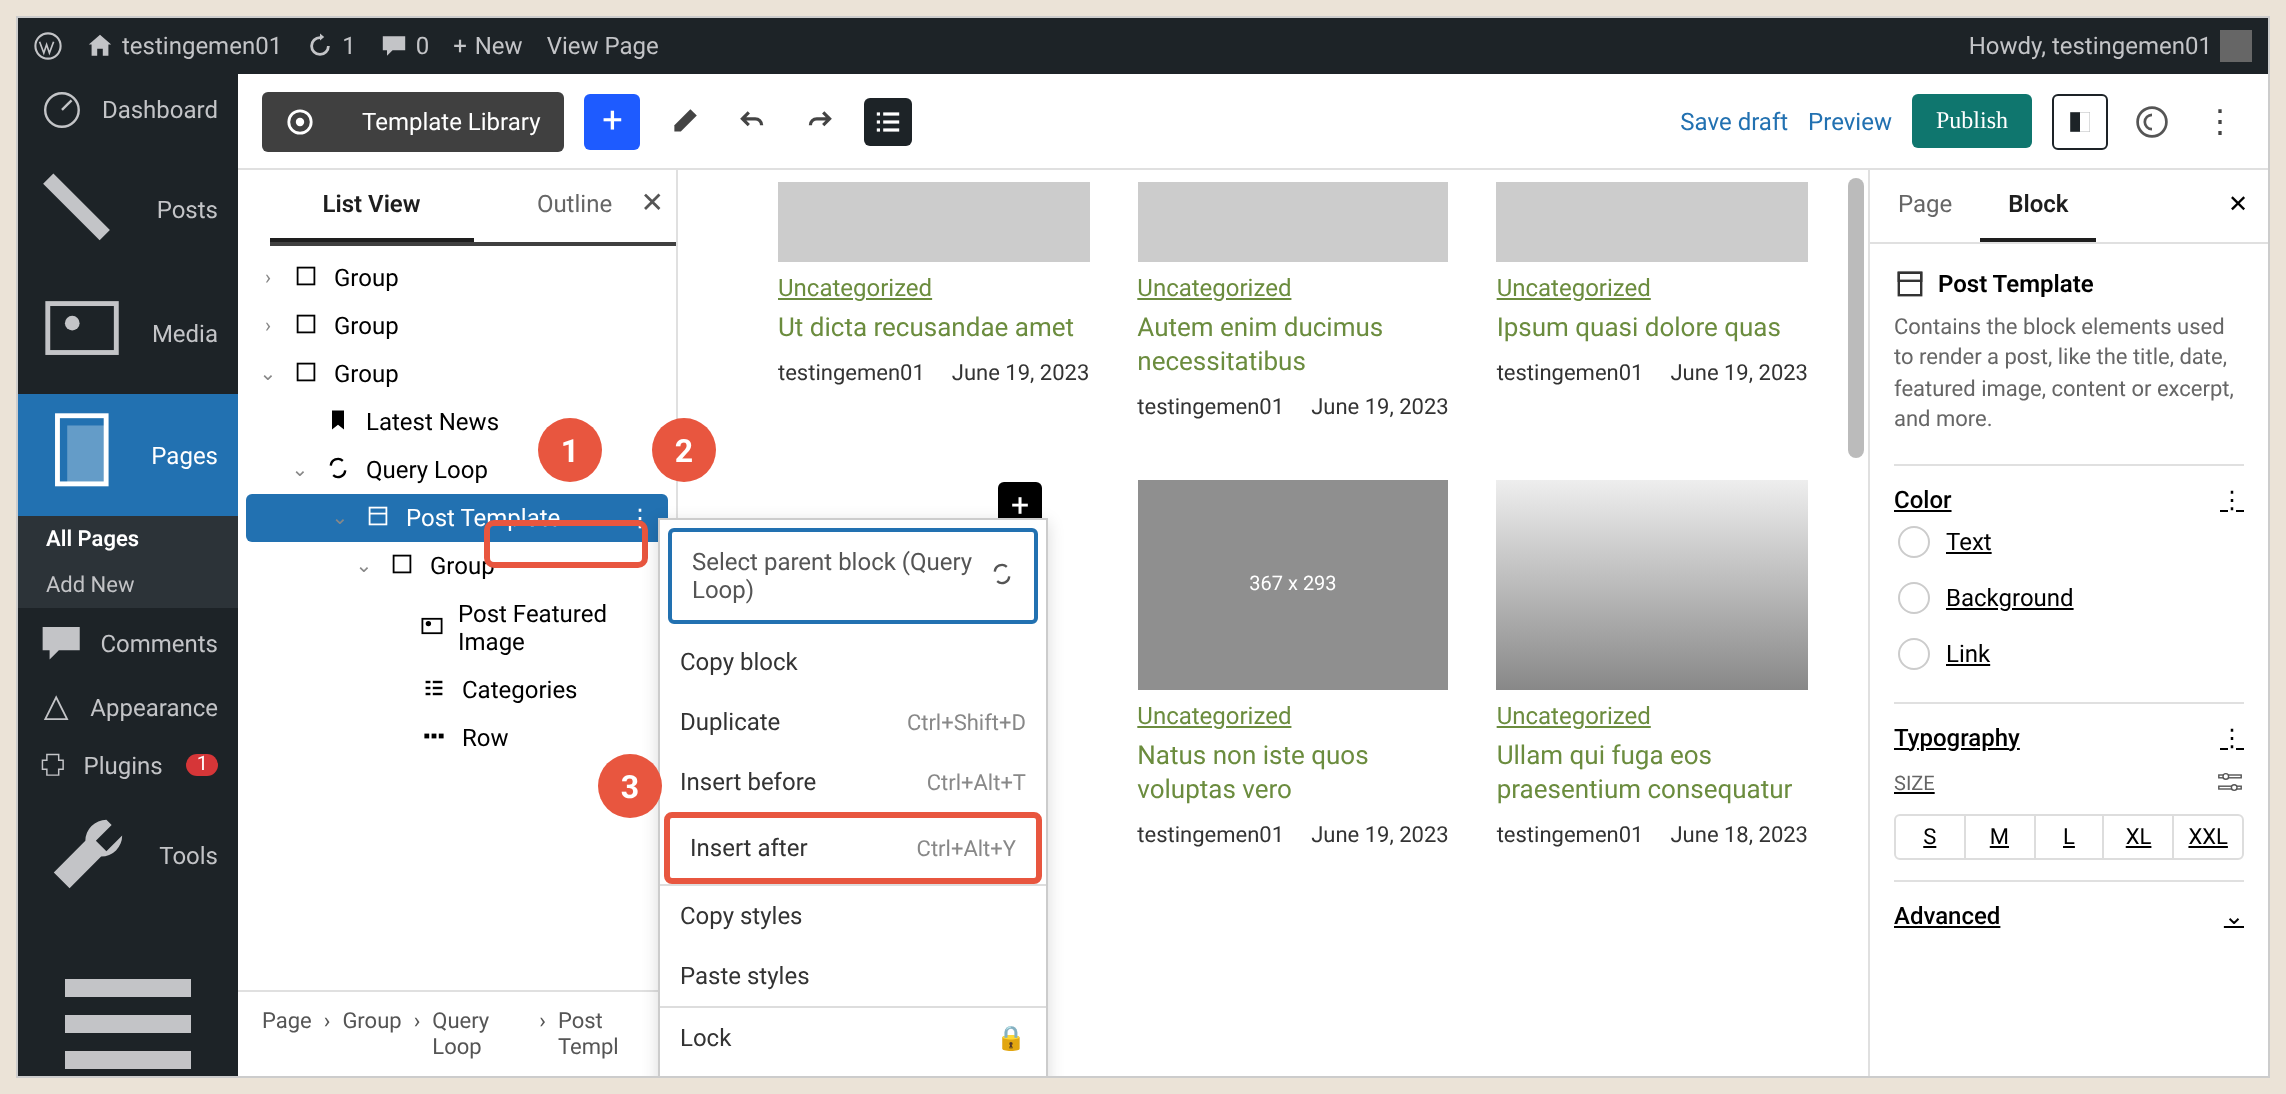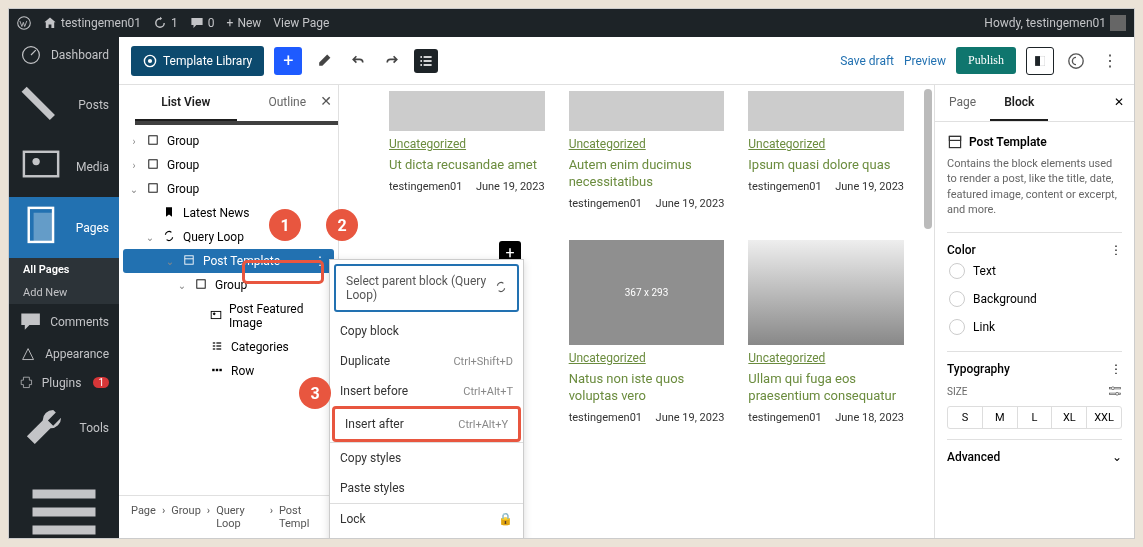--- a/index.html
+++ b/index.html
@@ -12,32 +12,32 @@
 .main-row { display: flex; flex: 1; min-height: 0; }
 .sidebar { width: 110px; background: #1d2327; color: #c3c4c7; font-size: 12px; display: flex; flex-direction: column; }
 .side-item { padding: 6px 10px; display: flex; align-items: center; gap: 8px; cursor: pointer; }
 .side-item.active { background: #2271b1; color: #fff; }
 .side-item.active::after { content:''; position:absolute; right:-1px; width:0; height:0; }
 .side-sub { padding: 5px 10px 5px 14px; font-size: 11px; background: #2c3338; color: #c3c4c7; cursor: pointer; }
 .side-sub.current { color: #fff; font-weight: 600; }
 .plugin-badge { background: #d63638; color: #fff; border-radius: 8px; padding: 0 5px; font-size: 10px; margin-left: 4px; }
 .content { flex: 1; display: flex; flex-direction: column; min-width: 0; background: #fff; }
 .toolbar { height: 48px; display: flex; align-items: center; padding: 0 12px; gap: 10px; border-bottom: 1px solid #e0e0e0; }
-.btn-tpl { background: #0c4a6e; color: #fff; border: none; padding: 8px 12px; font-size: 12px; display: flex; align-items: center; gap: 6px; border-radius: 3px; cursor: pointer; }
+.btn-tpl { background: #404040; color: #fff; border: none; padding: 8px 12px; font-size: 12px; display: flex; align-items: center; gap: 24px; border-radius: 3px; cursor: pointer; }
 .btn-add { background: #1e5bff; color: #fff; width: 28px; height: 28px; border-radius: 3px; display: flex; align-items: center; justify-content: center; font-size: 18px; cursor: pointer; }
 .tool-ico { width: 24px; height: 24px; display: flex; align-items: center; justify-content: center; color: #444; cursor: pointer; }
 .tool-ico.dark { background: #1d2327; color: #fff; border-radius: 3px; }
 .spacer { flex: 1; }
 .save-draft { color: #2271b1; font-size: 12px; cursor: pointer; }
 .preview { color: #2271b1; font-size: 12px; cursor: pointer; }
 .publish { background: #0f766e; color: #fff; padding: 6px 12px; font-size: 12px; border-radius: 3px; cursor: pointer; font-family: Liberation Serif, serif; }
 .sq-btn { width: 28px; height: 28px; border: 1px solid #1d2327; border-radius: 3px; display: flex; align-items: center; justify-content: center; cursor: pointer; }
 .editor-row { flex: 1; display: flex; min-height: 0; }
 .listview { width: 220px; border-right: 1px solid #e0e0e0; display: flex; flex-direction: column; font-size: 12px; }
-.lv-tabs { display: flex; border-bottom: 4px solid #404040; position: relative; margin-left: 16px; }
+.lv-tabs { display: flex; border-bottom: 2px solid #404040; position: relative; margin-left: 16px; }
 .lv-tab { flex: 1; text-align: center; padding: 10px 0; cursor: pointer; color: #666; }
 .lv-tab.active { color: #1e1e1e; font-weight: 600; border-bottom: 2px solid #1e1e1e; }
 .lv-close { position: absolute; right: 6px; top: 8px; cursor: pointer; color: #555; font-size: 14px; }
 .lv-tree { flex: 1; overflow-y: auto; padding: 4px 0; }
 .tree-item { display: flex; align-items: center; padding: 5px 6px; gap: 6px; cursor: pointer; }
 .tree-item.selected { background: #2271b1; color: #fff; border-radius: 3px; margin: 0 4px; }
 .tree-toggle { width: 14px; text-align: center; color: #888; font-size: 10px; }
 .tree-ico { width: 14px; height: 14px; display: inline-block; }
 .marker1 { position: absolute; border: 3px solid #e8563f; border-radius: 5px; pointer-events: none; }
 .num-badge { position: absolute; width: 32px; height: 32px; background: #e8563f; color: #fff; border-radius: 50%; display: flex; align-items: center; justify-content: center; font-weight: 700; font-size: 16px; z-index: 50; }
@@ -57,21 +57,21 @@
 .dd-sep { border-top: 1px solid #ddd; }
 .dd-short { color: #888; font-size: 11px; margin-left: 24px; }
 .inspector { width: 200px; border-left: 1px solid #e0e0e0; font-size: 12px; display: flex; flex-direction: column; }
 .insp-tabs { display: flex; border-bottom: 1px solid #e0e0e0; }
 .insp-tab { padding: 10px 14px; cursor: pointer; color: #666; }
 .insp-tab.active { color: #1e1e1e; font-weight: 600; border-bottom: 2px solid #1e1e1e; }
 .insp-close { margin-left: auto; padding: 10px; cursor: pointer; }
 .insp-body { padding: 12px; flex: 1; overflow: auto; }
 .insp-title { font-weight: 600; margin-bottom: 6px; display: flex; align-items: center; gap: 6px; }
 .insp-desc { color: #666; font-size: 11px; line-height: 1.4; margin-bottom: 14px; }
-.insp-section { border-top: 1px solid #e0e0e0; padding: 10px 0; }
+.insp-section { border-top: 1px solid #e0e0e0; padding: 10px 0; text-decoration: underline; }
 .insp-sec-head { display: flex; justify-content: space-between; align-items: center; font-weight: 500; }
 .color-opt { display: flex; align-items: center; gap: 8px; padding: 6px 2px; cursor: pointer; }
 .color-circle { width: 16px; height: 16px; border-radius: 50%; border: 1px solid #ccc; }
 .size-row { display: flex; border: 1px solid #ddd; border-radius: 3px; margin-top: 6px; }
 .size-btn { flex: 1; text-align: center; padding: 4px 0; font-size: 11px; border-right: 1px solid #ddd; cursor: pointer; }
 .size-btn:last-child { border-right: none; }
 .breadcrumb { border-top: 1px solid #e0e0e0; padding: 8px 12px; font-size: 11px; color: #555; display: flex; gap: 6px; }
 .add-sq { position: absolute; width: 22px; height: 22px; background: #000; color: #fff; display: flex; align-items: center; justify-content: center; border-radius: 3px; cursor: pointer; font-size: 16px; }
 .scrollbar-canvas { position: absolute; right: 2px; top: 0; width: 8px; height: 100%; }
 .scroll-thumb { background: #bbb; border-radius: 4px; }

